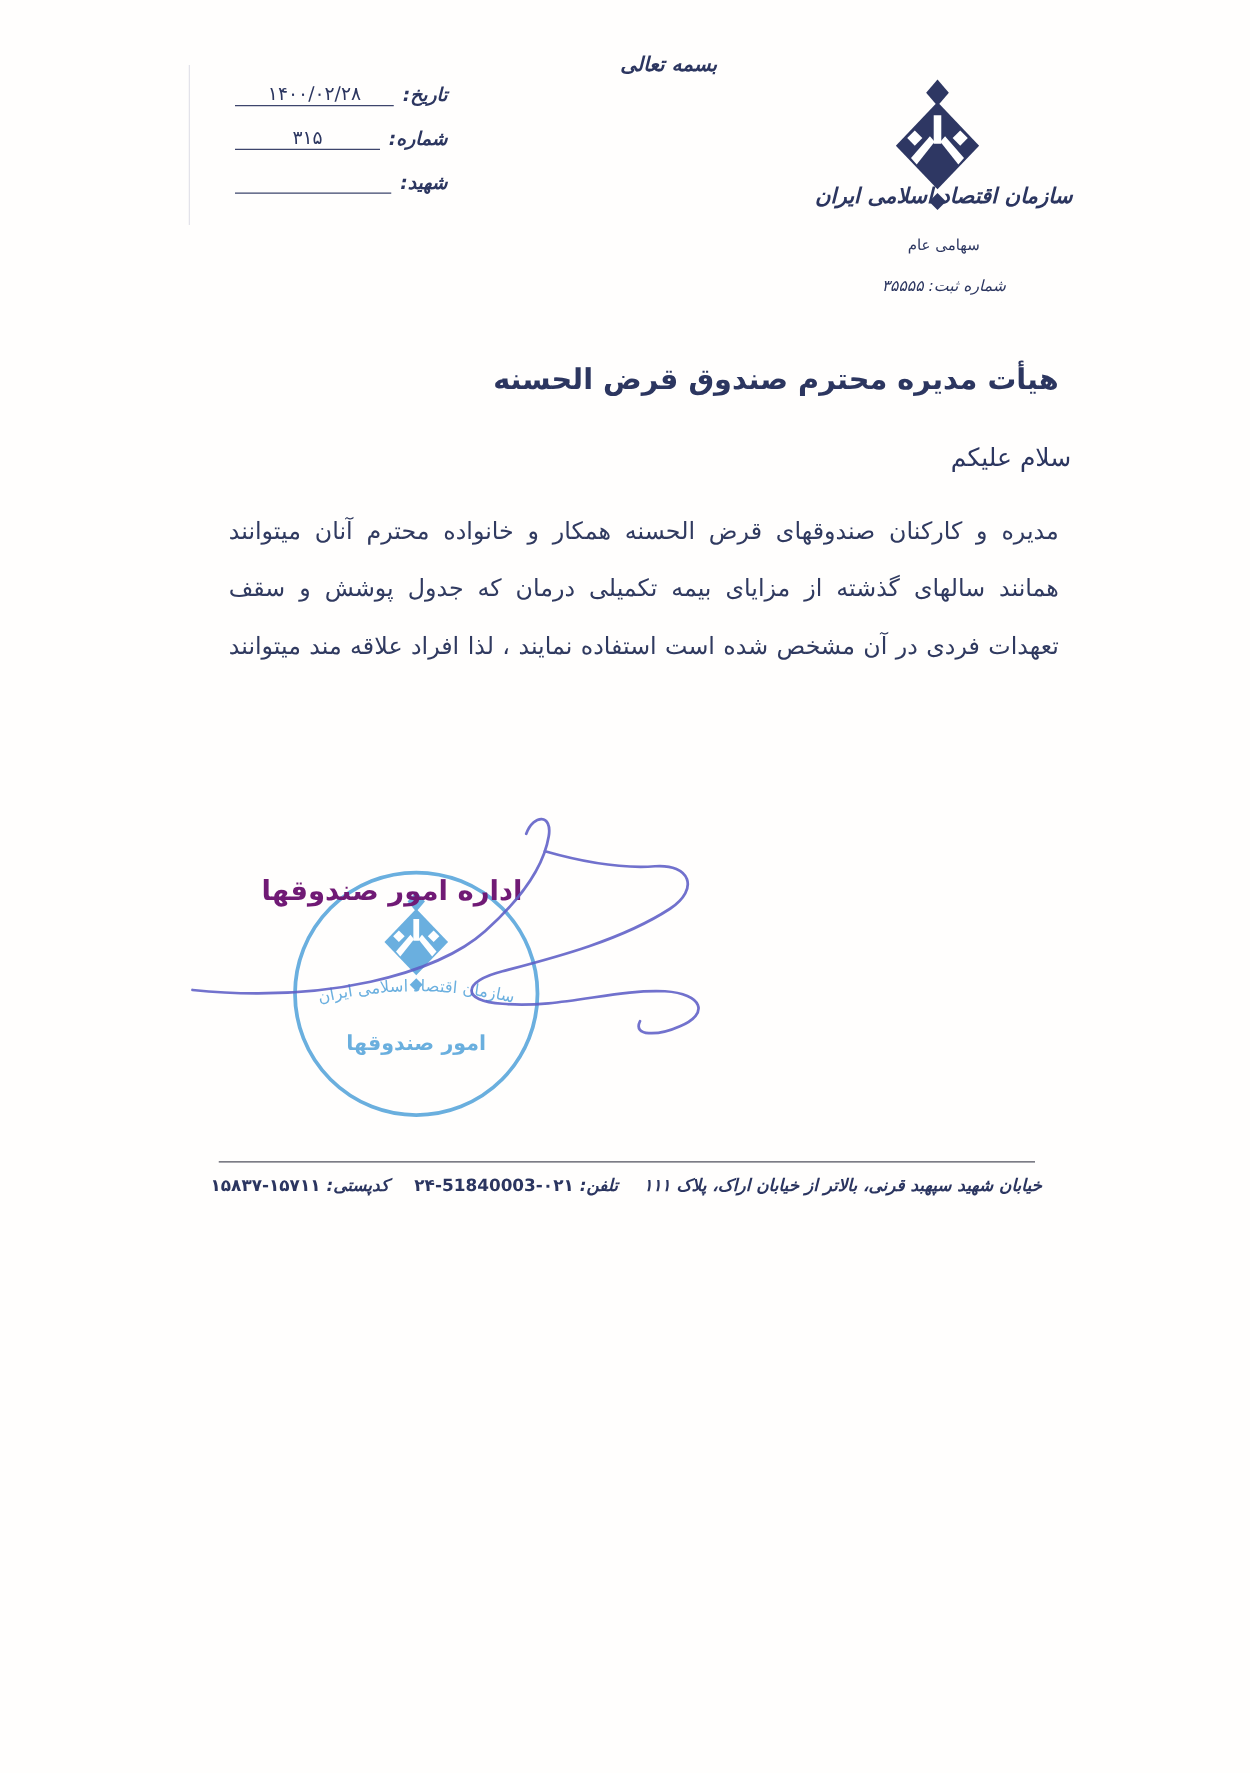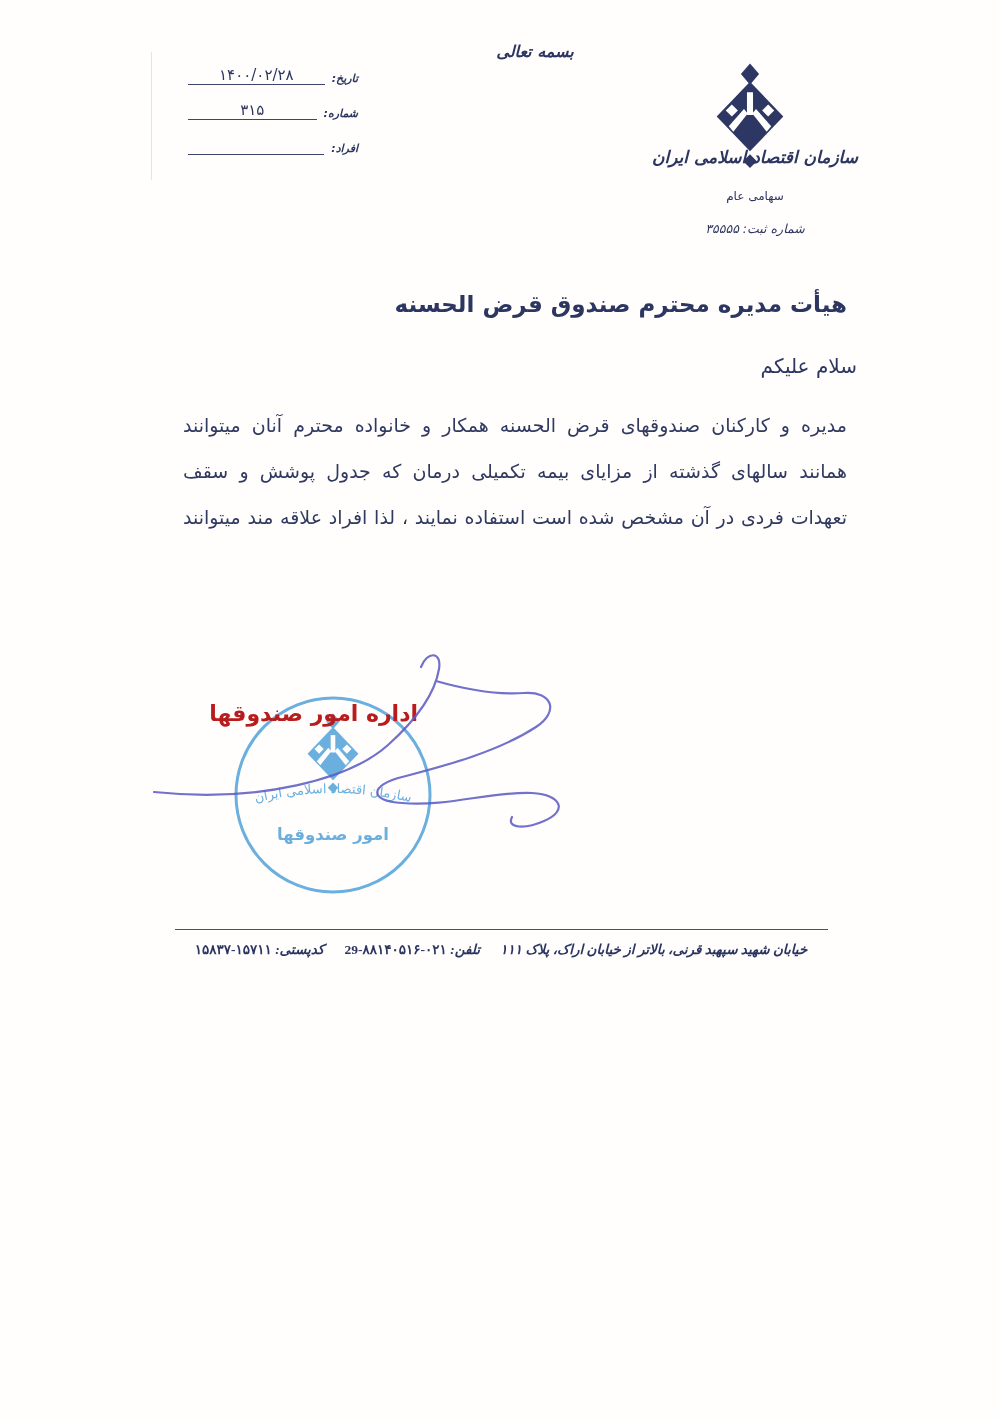--- a/index.html
+++ b/index.html
@@ -11,21 +11,21 @@
   .page{
     position:relative;width:1000px;height:1418px;background:#fffefd;
     font-family:"DejaVu Sans",sans-serif;color:var(--ink);overflow:hidden;
   }
   
   .scan-artifact{position:absolute;left:151px;top:52px;width:1px;height:128px;background:#e3e3ea;}
 
   
   .meta{position:absolute;top:50px;left:188px;width:170px;direction:rtl;}
   .meta-row{display:flex;align-items:flex-end;gap:7px;height:35px;}
-  .meta-label{font-size:11px;font-weight:600;white-space:nowrap;font-style:italic;}
+  .meta-label{font-size:15px;font-weight:600;white-space:nowrap;font-style:italic;}
   .meta-line{flex:1;border-bottom:1.4px solid #3d456c;text-align:center;font-size:15px;line-height:17px;}
   .ltr{direction:ltr;unicode-bidi:embed;}
 
   
   .bismillah{position:absolute;top:42px;left:450px;width:170px;text-align:center;
     font-size:16px;font-style:italic;font-weight:600;}
 
   
   .emblem{position:absolute;top:62px;left:712px;color:#2e3763;}
   .letterhead{position:absolute;top:147px;left:625px;width:260px;text-align:center;direction:rtl;}
@@ -37,28 +37,28 @@
   .recipient{position:absolute;top:291px;right:153px;font-size:23px;font-weight:bold;direction:rtl;white-space:nowrap;}
   .salutation{position:absolute;top:354px;right:143px;font-size:20px;direction:rtl;}
   .body-text{position:absolute;top:402px;right:153px;width:664px;direction:rtl;
     font-size:19px;line-height:46px;color:#303a60;}
   .body-line{text-align:right;}
   .body-line.just{text-align:justify;text-align-last:justify;}
 
   
   .stamp-svg{position:absolute;left:225px;top:668px;z-index:1;}
   .stamp-title{position:absolute;left:222px;top:701px;width:196px;text-align:center;
-    font-size:22px;font-weight:bold;color:#b91c1c;direction:rtl;white-space:nowrap;z-index:2;}
+    font-size:22px;font-weight:bold;color:#701a75;direction:rtl;white-space:nowrap;z-index:2;}
   .sig-svg{position:absolute;left:140px;top:653px;z-index:3;}
 
   
   .footer-rule{position:absolute;left:175px;top:929px;width:653px;border-top:1.6px solid #51515e;}
   .footer{position:absolute;left:120px;top:941px;width:762px;text-align:center;direction:rtl;
     font-size:13.5px;white-space:nowrap;color:#2b3560;}
-  .footer .seg{margin:12px 8px;font-style:italic;font-weight:600;font-family:Liberation Serif, serif;}
+  .footer .seg{margin:12px 8px;font-style:italic;font-weight:600;}
   .footer .num{font-style:normal;font-weight:bold;}
   .defs-holder{position:absolute;width:0;height:0;overflow:hidden;}
 </style>
 </head>
 <body>
 
 <svg class="defs-holder" aria-hidden="true">
   <symbol id="emblem-sym" viewBox="0 0 100 140">
     <path fill="currentColor" d="M50 2 L62 16 L50 30 L38 16 Z"></path>
     <path fill="currentColor" d="M50 26 L94 72 L50 118 L6 72 Z"></path>
@@ -80,21 +80,21 @@
   <div class="meta">
     <div class="meta-row">
       <span class="meta-label">تاریخ:</span>
       <span class="meta-line"><span class="ltr">۱۴۰۰/۰۲/۲۸</span></span>
     </div>
     <div class="meta-row">
       <span class="meta-label">شماره:</span>
       <span class="meta-line"><span class="ltr">۳۱۵</span></span>
     </div>
     <div class="meta-row">
-      <span class="meta-label">افراد:</span>
+      <span class="meta-label">شهید:</span>
       <span class="meta-line"><span class="ltr"></span></span>
     </div>
   </div>
 
   <svg class="emblem" width="76" height="106" viewBox="0 0 100 140">
     <use href="#emblem-sym"></use>
   </svg>
   <div class="letterhead">
     <div class="org-name">سازمان اقتصاد اسلامی ایران</div>
     <div class="org-type">سهامی عام</div>
@@ -129,17 +129,17 @@
   <svg class="sig-svg" width="440" height="210" viewBox="0 0 440 210">
     <g fill="none" stroke="var(--sig-ink)" stroke-width="2.2" stroke-linecap="round" opacity="0.88">
       <path d="M281,14 C287,-2 302,-2 299,16 C295,40 277,66 248,92 C210,126 120,150 14,139"></path>
       <path d="M296,28 C324,36 356,42 384,40 C412,38 420,58 396,74 C356,100 300,114 262,124 C230,132 228,148 262,150 C308,154 352,138 392,140 C422,142 428,158 404,168 C386,176 366,176 372,164"></path>
     </g>
   </svg>
 
   <div class="footer-rule"></div>
   <div class="footer">
     <span class="seg">خیابان شهید سپهبد قرنی، بالاتر از خیابان اراک، پلاک ۱۱۱</span>
-    <span class="seg"><span>تلفن:</span> <span class="num ltr">29-۸۸۱۴۰۵۱۶-۰۲۱</span></span>
+    <span class="seg"><span>تلفن:</span> <span class="num ltr">۲۴-51840003-۰۲۱</span></span>
     <span class="seg"><span>کدپستی:</span> <span class="num ltr">۱۵۸۳۷-۱۵۷۱۱</span></span>
   </div>
 
 </div>
 
 </body></html>

